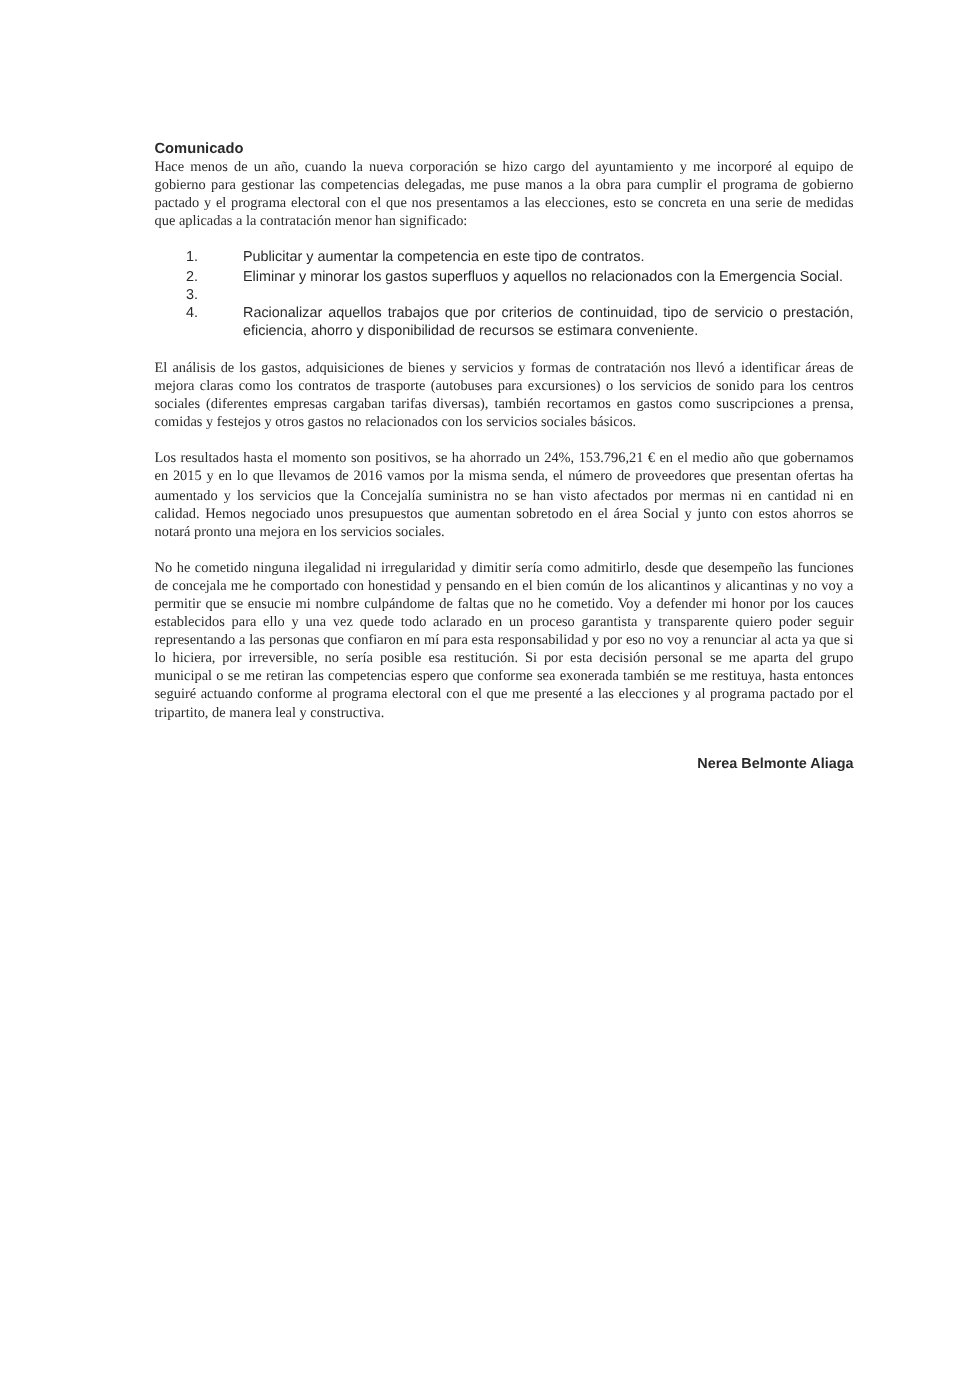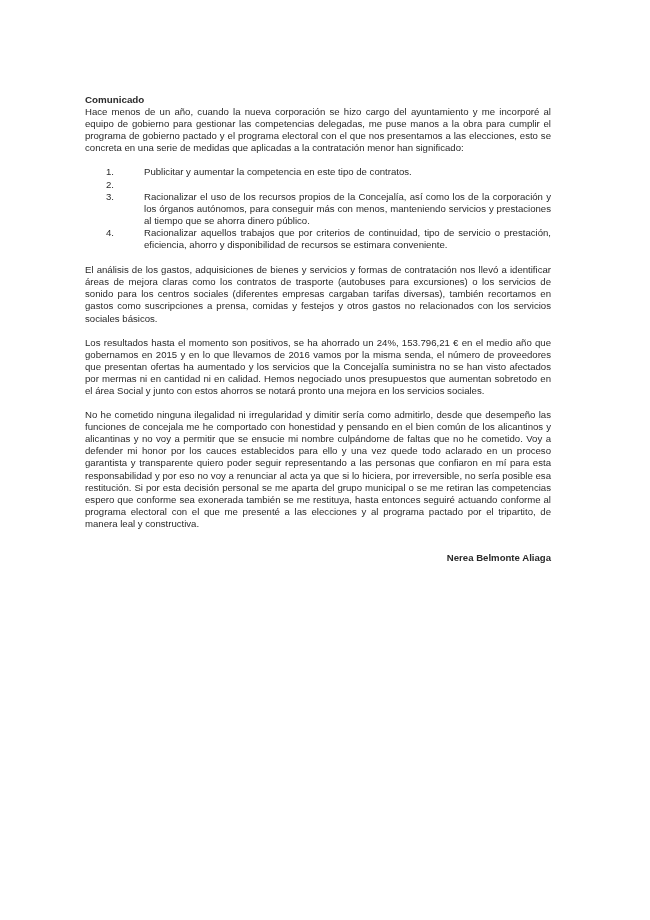--- a/index.html
+++ b/index.html
@@ -1,44 +1,44 @@
 <!DOCTYPE html>
 <html><head>
 <meta charset="utf-8">
 <style>
   html, body { margin:0; padding:0; background:#ffffff; }
   body { width:650px; height:920px; position:relative; overflow:hidden;
          font-family:"Liberation Sans", sans-serif; color:#2a2a2a; }
-  .page { position:absolute; left:85px; top:94px; width:466px; font-size:9.6px; line-height:12.1px; }
+  .page { position:absolute; left:103px; top:94px; width:466px; font-size:9.6px; line-height:12.1px; }
   .title { font-weight:bold; font-size:9.8px; margin:0; }
   .date { text-align:right; margin:5px 0 12px 0; }
-  p { margin:0 0 12px 0; text-align:justify; }
+  p { margin:0 0 12px 0; text-align:justify;font-family:Liberation Serif, serif; }
   ol { list-style:none; margin:0 0 13px 0; padding:0; }
   ol li { display:flex; text-align:justify; margin:0; }
   ol li .num { width:28px; flex:none; padding-left:21px; }
   ol li .txt { flex:1; padding-left:10px; }
   .sig { text-align:right; font-weight:bold; margin-top:22px; }
 </style>
 </head>
 <body>
 
 <div class="page">
   <div class="title">Comunicado</div>
   <p>Hace menos de un año, cuando la nueva corporación se hizo cargo del ayuntamiento y me incorporé al equipo de gobierno para gestionar las competencias delegadas, me puse manos a la obra para cumplir el programa de gobierno pactado y el programa electoral con el que nos presentamos a las elecciones, esto se concreta en una serie de medidas que aplicadas a la contratación menor han significado:</p>
   <ol>
     <li>
         <span class="num">1.</span>
         <span class="txt">Publicitar y aumentar la competencia en este tipo de contratos.</span>
       </li>
     <li>
         <span class="num">2.</span>
+        <span class="txt">Eliminar y minorar los gastos superfluos y aquellos no relacionados con la Emergencia Social.</span>
       </li>
     <li>
         <span class="num">3.</span>
-        <span class="txt">Racionalizar el uso de los recursos propios de la Concejalía, así como los de la corporación y los órganos autónomos, para conseguir más con menos, manteniendo servicios y prestaciones al tiempo que se ahorra dinero público.</span>
       </li>
     <li>
         <span class="num">4.</span>
         <span class="txt">Racionalizar aquellos trabajos que por criterios de continuidad, tipo de servicio o prestación, eficiencia, ahorro y disponibilidad de recursos se estimara conveniente.</span>
       </li>
   </ol>
   <p>El análisis de los gastos, adquisiciones de bienes y servicios y formas de contratación nos llevó a identificar áreas de mejora claras como los contratos de trasporte (autobuses para excursiones) o los servicios de sonido para los centros sociales (diferentes empresas cargaban tarifas diversas), también recortamos en gastos como suscripciones a prensa, comidas y festejos y otros gastos no relacionados con los servicios sociales básicos.</p>
   <p>Los resultados hasta el momento son positivos, se ha ahorrado un 24%, 153.796,21 € en el medio año que gobernamos en 2015 y en lo que llevamos de 2016 vamos por la misma senda, el número de proveedores que presentan ofertas ha aumentado y los servicios que la Concejalía suministra no se han visto afectados por mermas ni en cantidad ni en calidad. Hemos negociado unos presupuestos que aumentan sobretodo en el área Social y junto con estos ahorros se notará pronto una mejora en los servicios sociales.</p>
   <p>No he cometido ninguna ilegalidad ni irregularidad y dimitir sería como admitirlo, desde que desempeño las funciones de concejala me he comportado con honestidad y pensando en el bien común de los alicantinos y alicantinas y no voy a permitir que se ensucie mi nombre culpándome de faltas que no he cometido. Voy a defender mi honor por los cauces establecidos para ello y una vez quede todo aclarado en un proceso garantista y transparente quiero poder seguir representando a las personas que confiaron en mí para esta responsabilidad y por eso no voy a renunciar al acta ya que si lo hiciera, por irreversible, no sería posible esa restitución. Si por esta decisión personal se me aparta del grupo municipal o se me retiran las competencias espero que conforme sea exonerada también se me restituya, hasta entonces seguiré actuando conforme al programa electoral con el que me presenté a las elecciones y al programa pactado por el tripartito, de manera leal y constructiva.</p>
   <div class="sig">Nerea Belmonte Aliaga</div>

